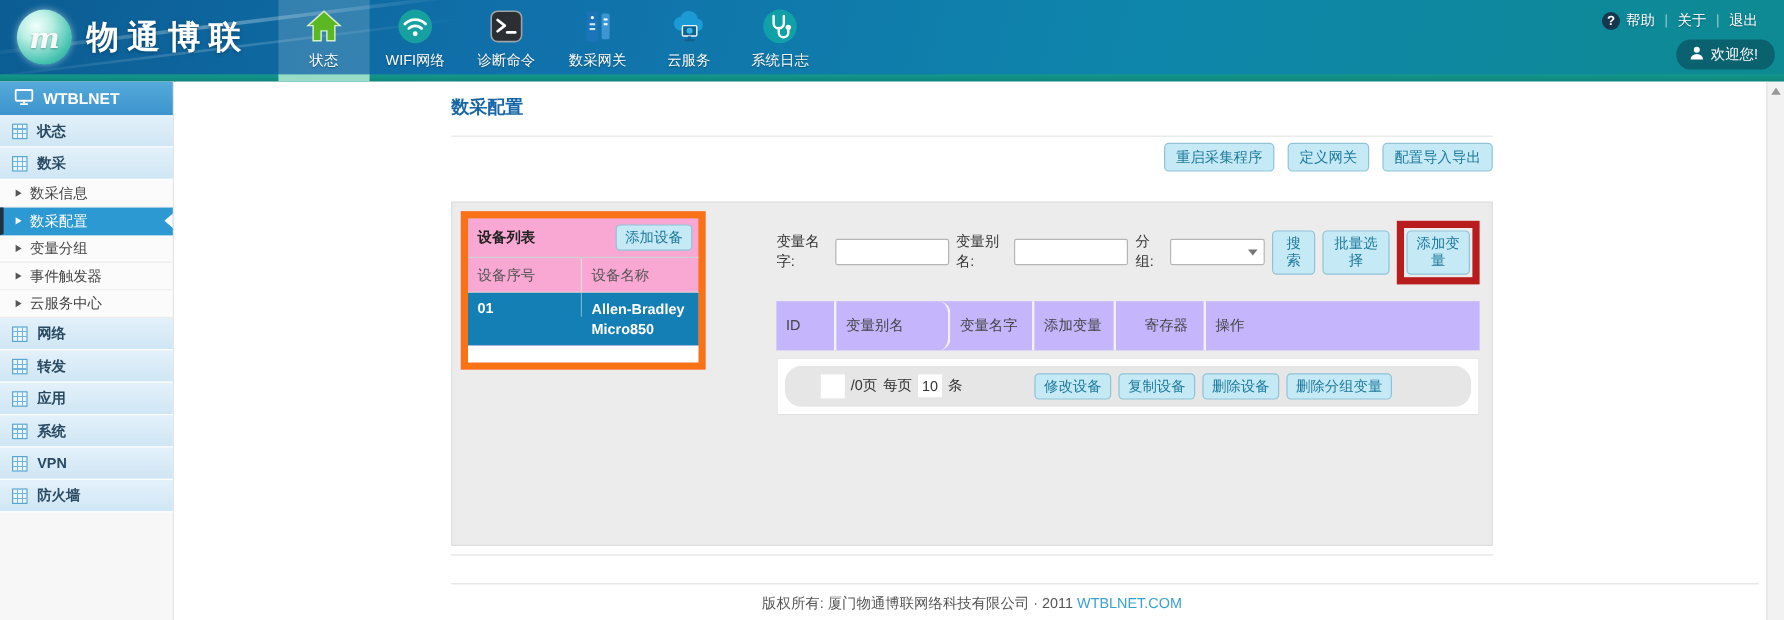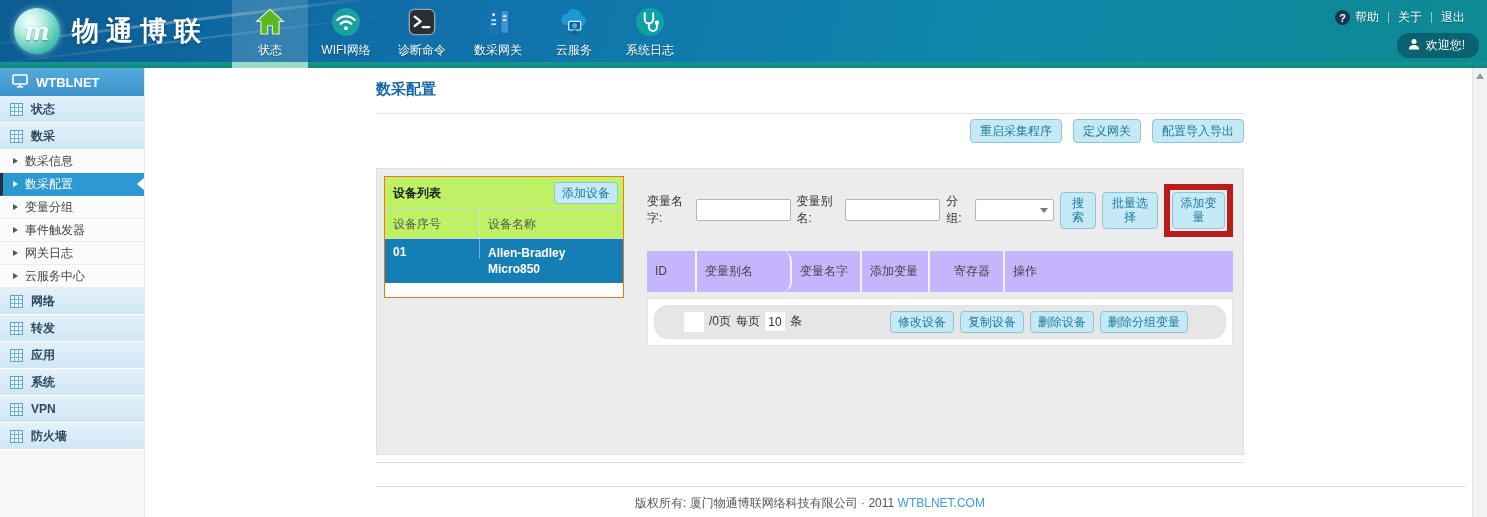--- a/index.html
+++ b/index.html
@@ -80,22 +80,22 @@
   .toolbar { position:absolute; left:230px; top:51px; width:868px; display:flex;
     justify-content:flex-end; gap:11px;align-items:flex-end; }
   .btn { background:#c6e9f6; border:1px solid #8fc3d8; border-radius:4px; color:#1d7a9c;
     font-size:12px; padding:4px 9px; cursor:pointer; font-family:inherit; line-height:1.2; }
   .btn.small { padding:3px 7px; }
 
   .gray-panel { position:absolute; left:230px; top:100px; width:868px; height:287px;
     background:#ececec; border:1px solid #dfdfdf; }
 
   
-  .device-panel { position:absolute; left:7px; top:7px; width:240px; background:#bef264;
-    border:1px solid #f97316; }
+  .device-panel { position:absolute; left:7px; top:7px; width:204px; background:#f9a8d4;
+    border:6px solid #f97316; }
   .dp-header { height:33px; display:flex; align-items:center; justify-content:space-between;
     padding:0 5px 0 8px; border-bottom:1px solid #cfcfcf; }
   .dp-title { font-size:12px; font-weight:bold; color:#222; }
   .dp-cols { height:29px; display:flex; border-bottom:1px solid #d6d6d6; color:#555;
     font-size:12px; align-items:center; }
   .dp-c1 { width:95px; padding-left:8px; border-right:1px solid #dcdcdc; height:100%;
     display:flex; align-items:center; }
   .dp-c2 { flex:1; padding-left:8px; }
   .dp-row { min-height:43px; display:flex; background:#137fb5; color:#fff; font-weight:bold;
     font-size:12px; cursor:pointer; }
@@ -125,21 +125,21 @@
   .w-id{width:50px;} .w-alias{width:95px;border-radius:10px;} .w-name{width:70px;} .w-dtype{width:68px;}
   .w-reg{width:75px;padding-left:24px;} .w-ops{flex:1;}
 
   .pg-panel { margin-top:6px; background:#fff; border:1px solid #e2e2e2; padding:6px; }
   .pg-strip { background:#e6e6e6; height:34px; display:flex; align-items:center;
     padding-left:30px; gap:5px; font-size:12px; color:#333;border-radius:14px; }
   .pg-input { width:20px; height:20px; border:none; background:#fff; font-size:12px;
     text-align:center; font-family:inherit; }
   .pg-size { background:#fff; min-width:20px; height:19px; display:inline-flex;
     align-items:center; justify-content:center; padding:0 3px; }
-  .pg-actions { display:flex; gap:6px; margin-left:83px; }
+  .pg-actions { display:flex; gap:6px; margin-left:55px; }
 
   .hr2 { position:absolute; left:230px; top:394px; width:868px; height:1px; background:#e2e2e2; }
   .hr3 { position:absolute; left:230px; top:418px; right:6px; height:1px; background:#e2e2e2; }
   .footer-text { position:absolute; left:230px; top:427px; width:868px; text-align:center;
     font-size:12px; color:#555; }
   .footer-text a { color:#3aa0d0; text-decoration:none; cursor:pointer; }
 
   
   .scrollbar { position:absolute; right:0; top:68px; width:15px; height:449px;
     background:#f2f2f2; border-left:1px solid #e3e3e3; }
@@ -279,24 +279,20 @@
       <span class="caret"></span>
       <span>数采配置</span>
     </div>
     <div class="side-item sub">
       <span class="caret"></span>
       <span>变量分组</span>
     </div>
     <div class="side-item sub">
       <span class="caret"></span>
       <span>事件触发器</span>
-    </div>
-    <div class="side-item sub">
-      <span class="caret"></span>
-      <span>网关日志</span>
     </div>
     <div class="side-item sub">
       <span class="caret"></span>
       <span>云服务中心</span>
     </div>
     <div class="side-item section">
       <span class="grid-icon"></span>
       <span>网络</span>
     </div>
     <div class="side-item section">

